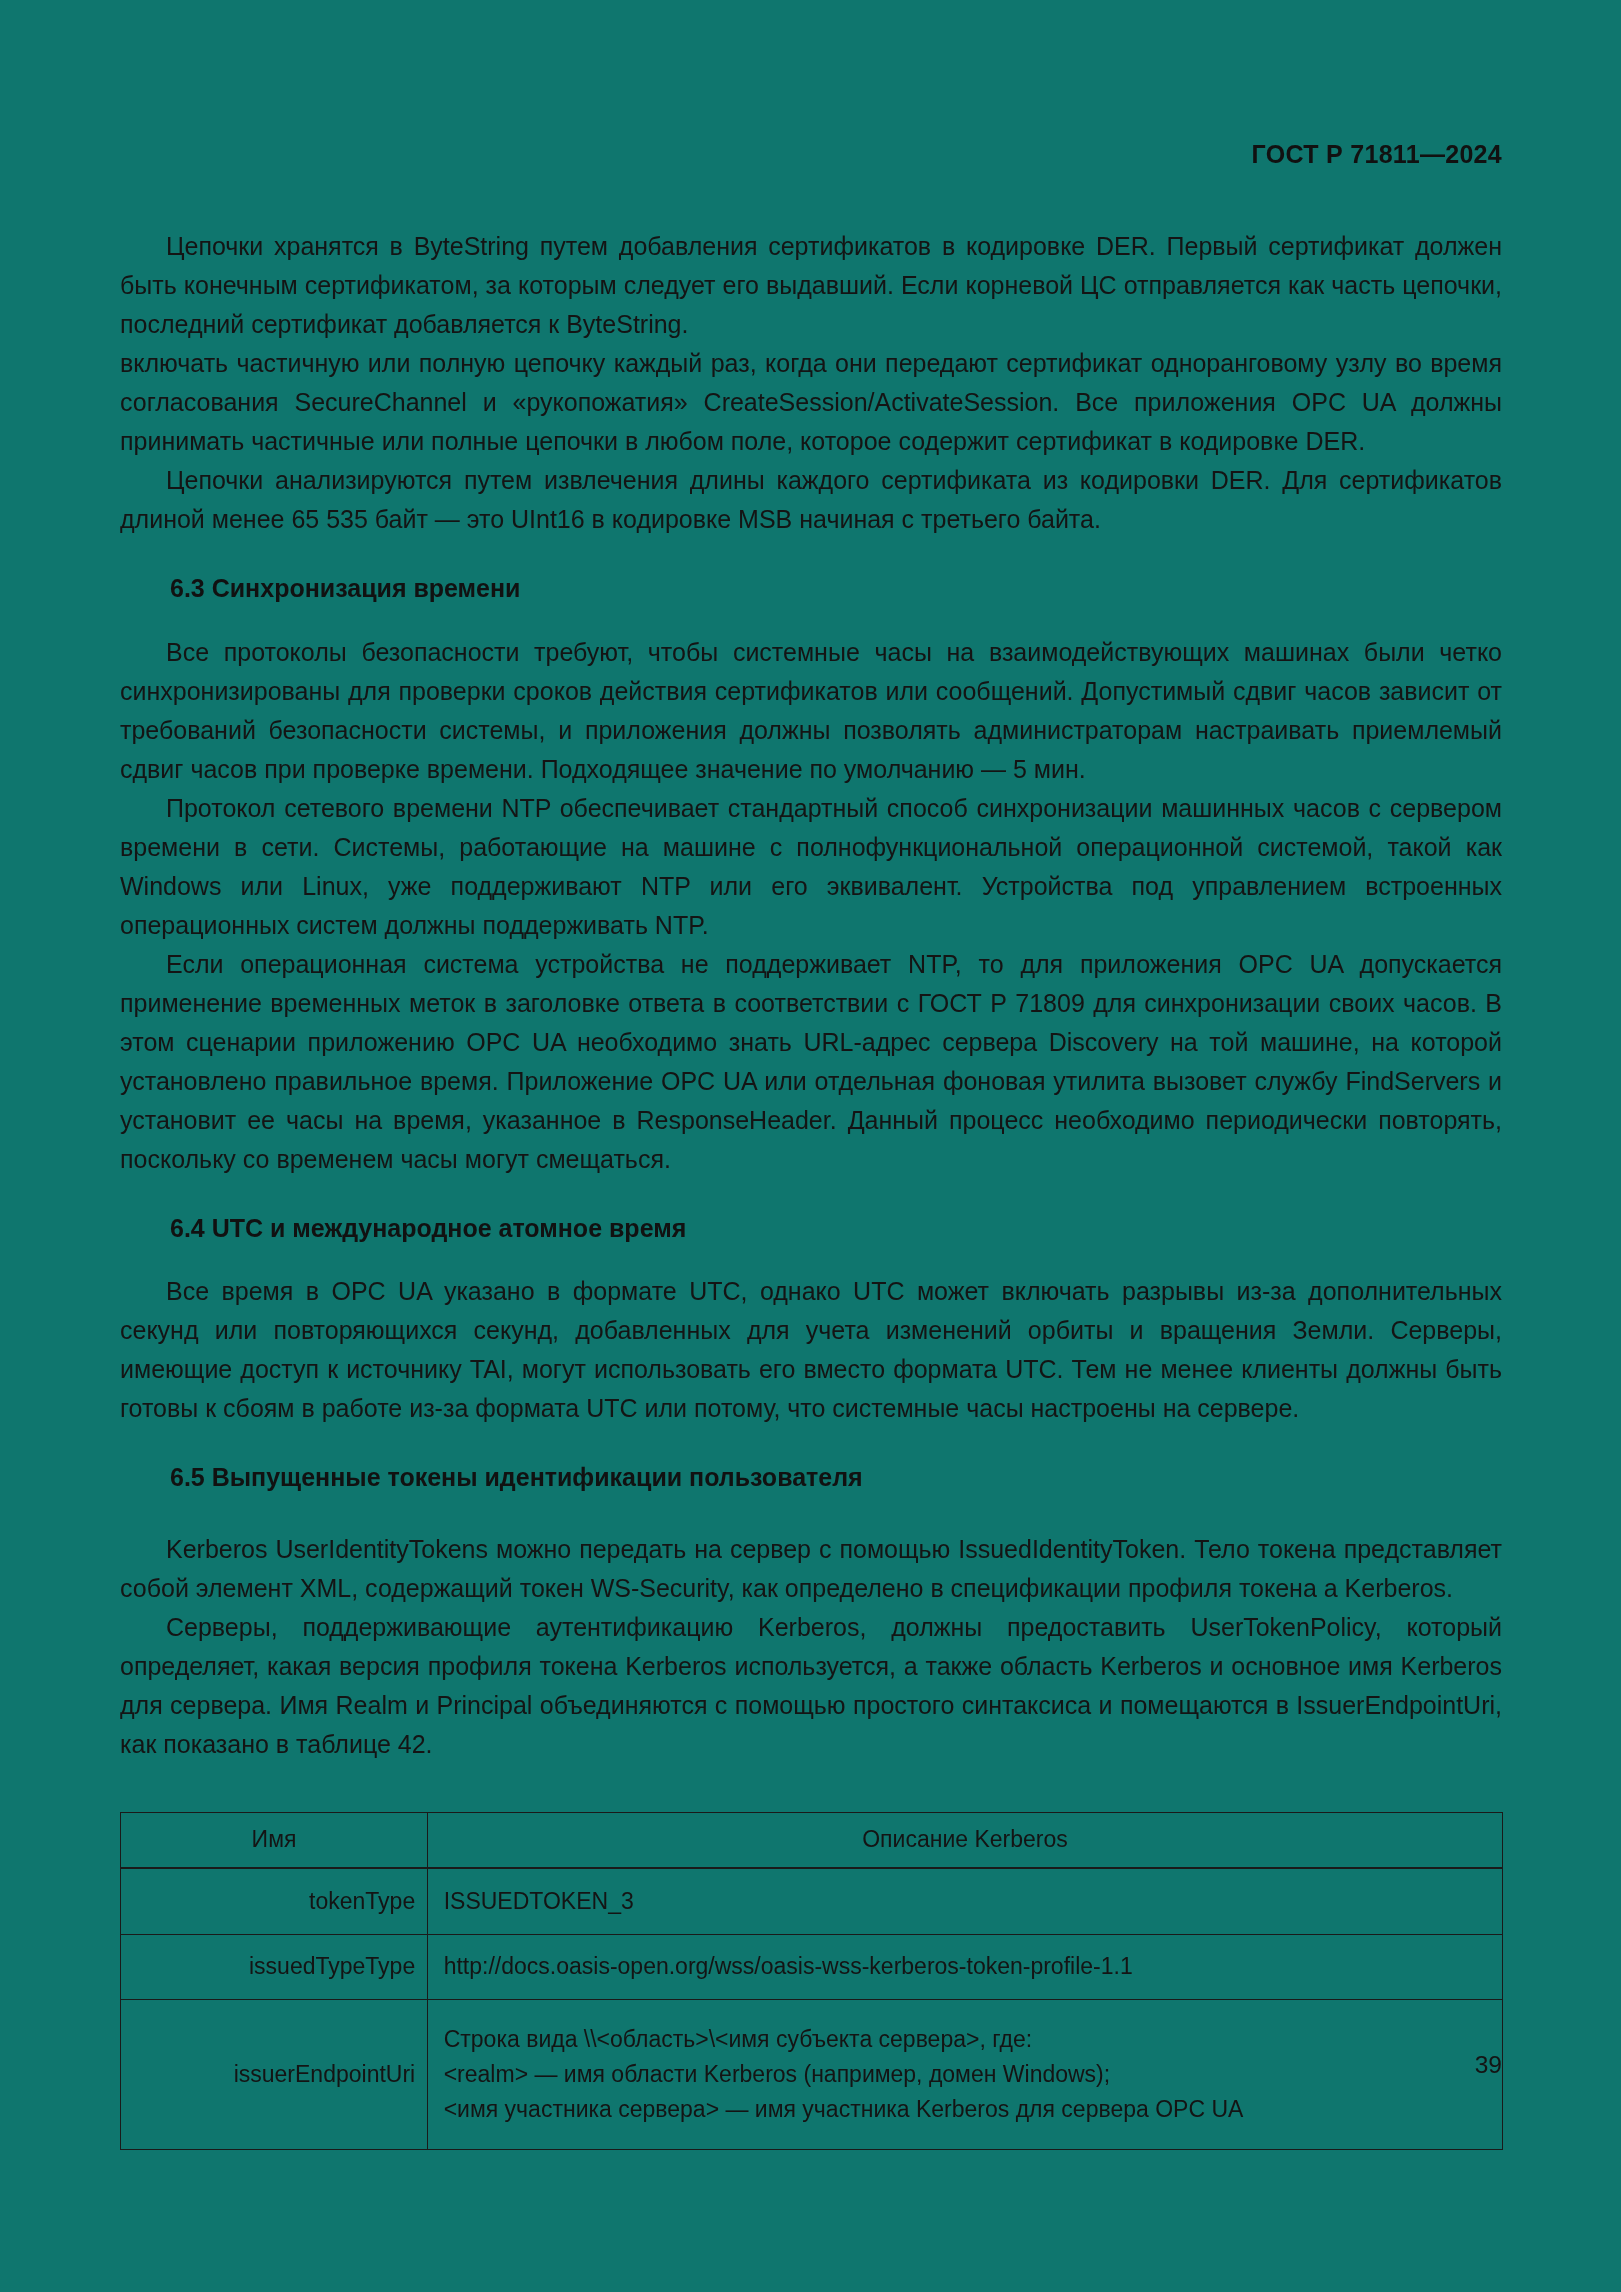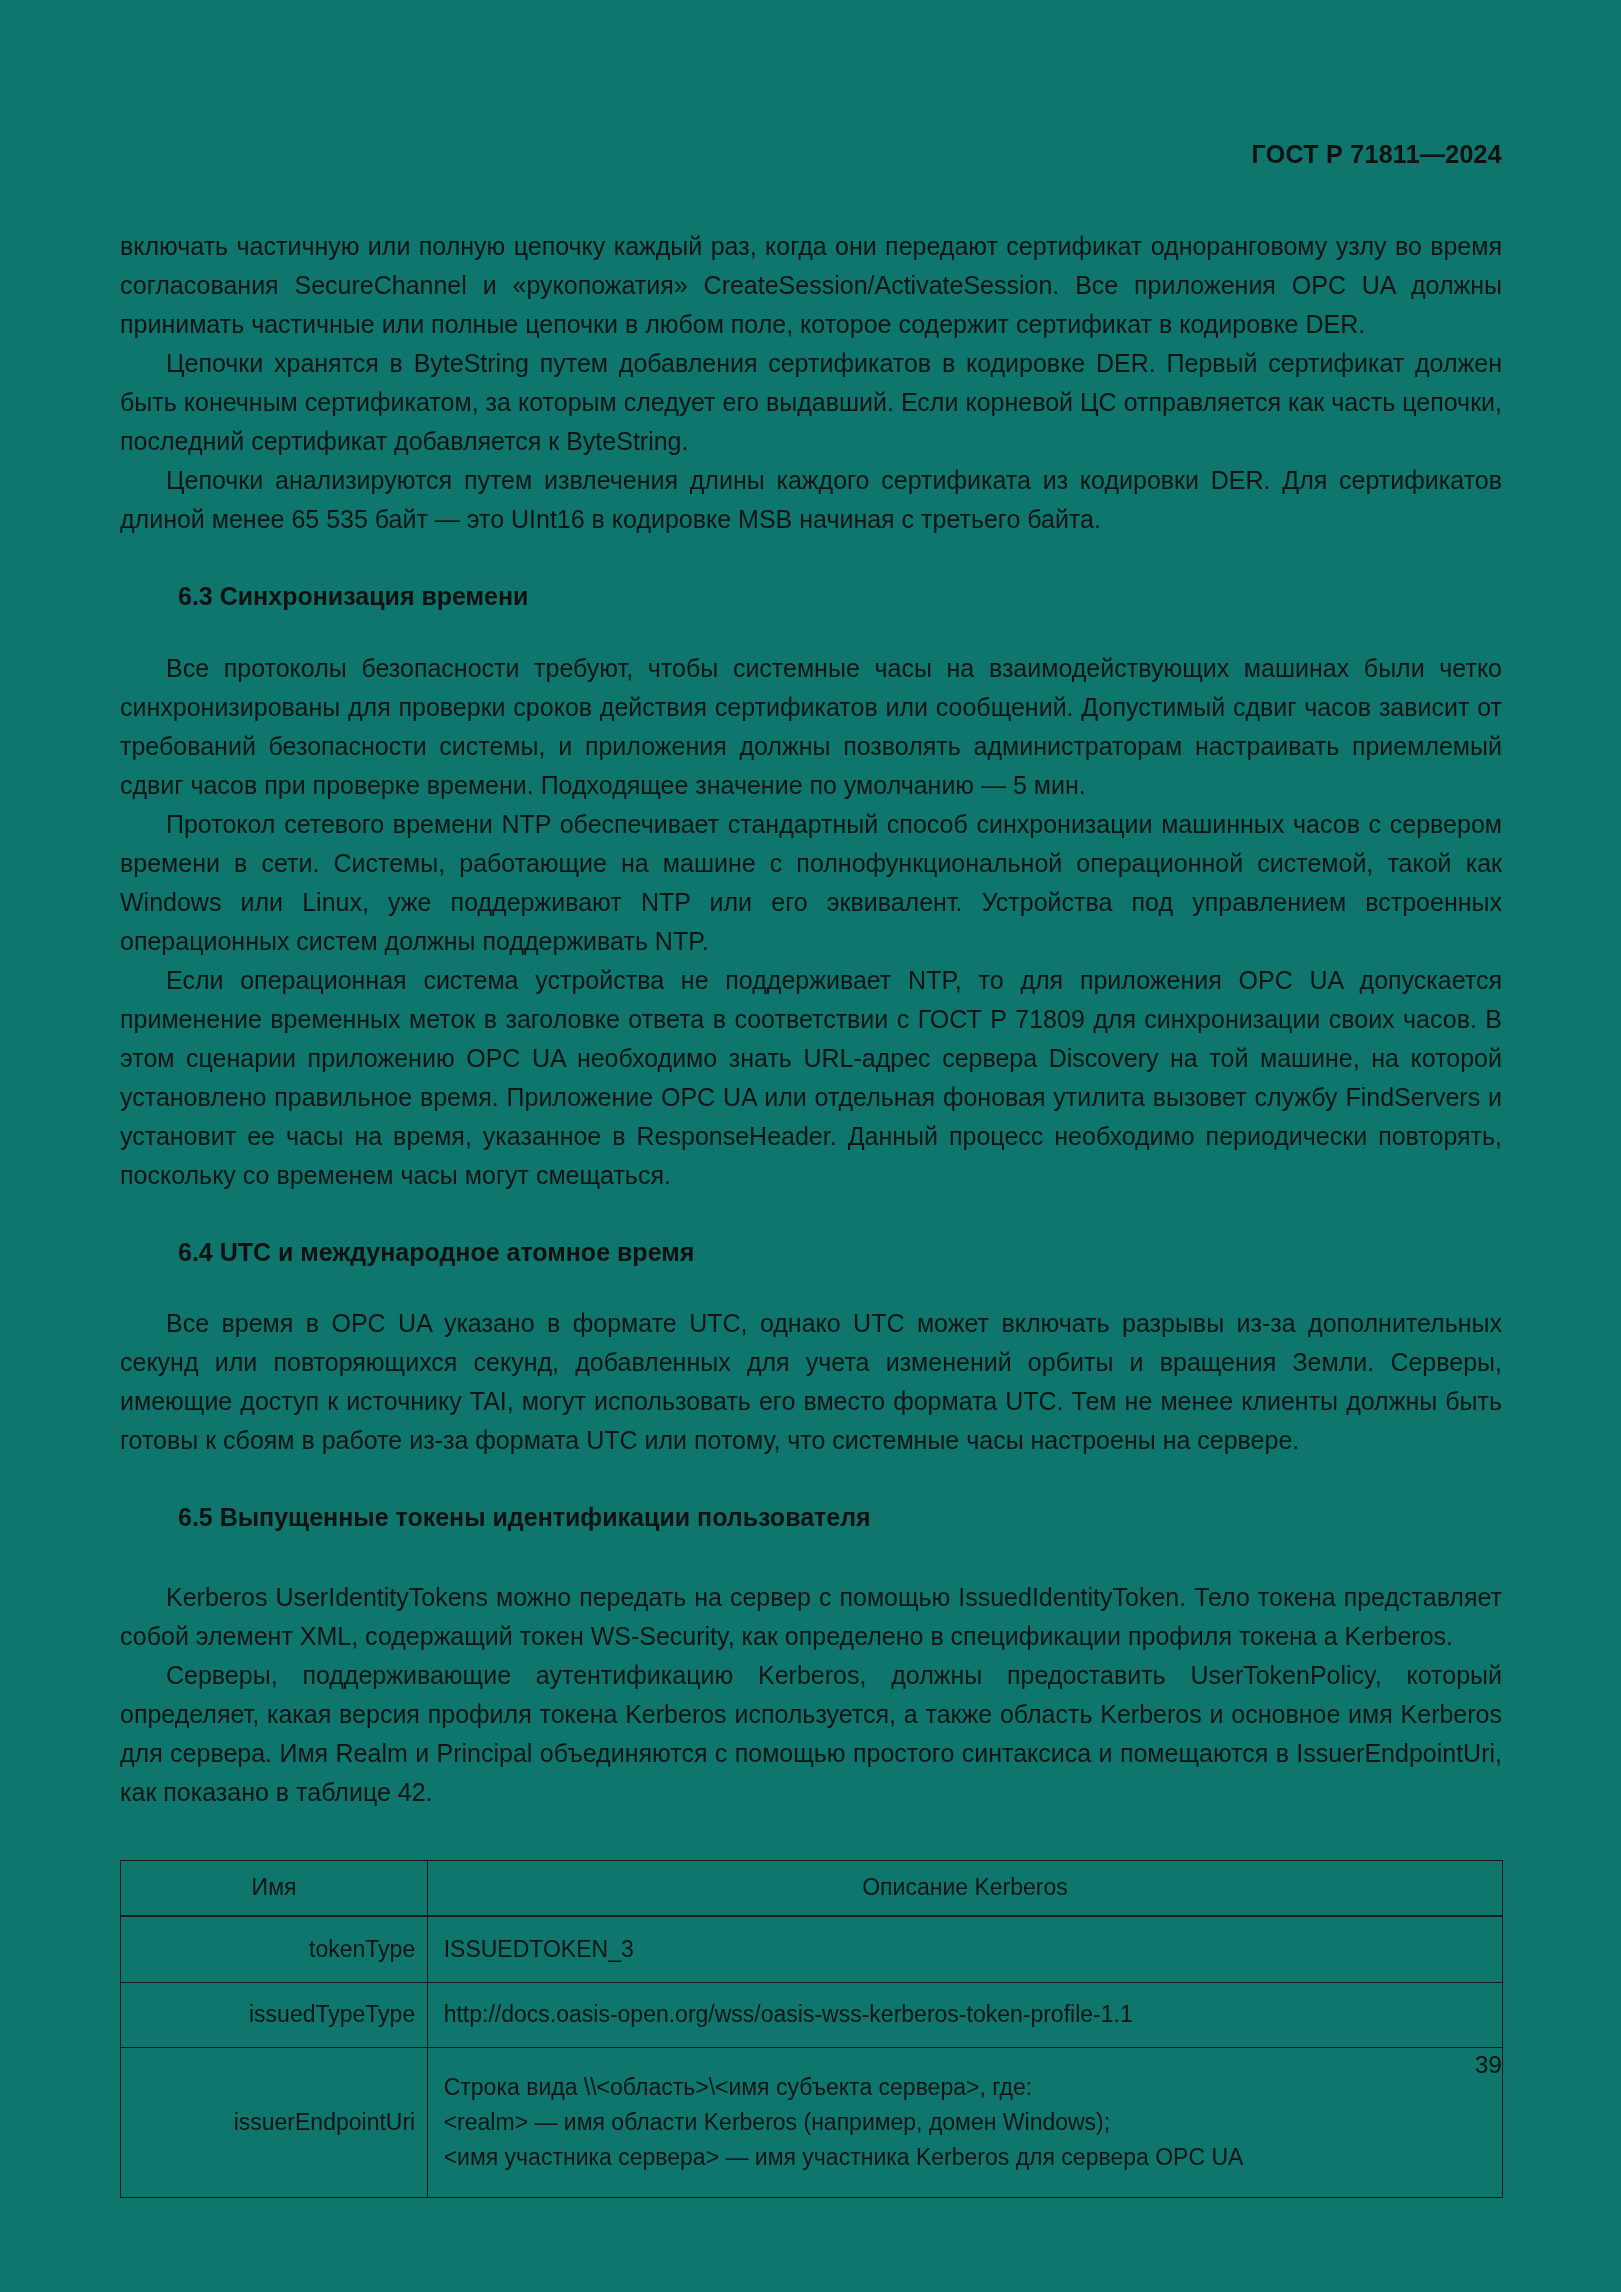--- a/index.html
+++ b/index.html
@@ -50,21 +50,21 @@
     hyphens: manual;
   }
   .para.indent { text-indent: 46px; }
   .para.noindent { text-indent: 0; }
 
   
   .h-sec {
     font-size: 25px;
     font-weight: bold;
     line-height: 33px;
-    margin: 12px;
+    margin: 4px;
     padding-left: 46px;
     color: #111111;
   }
   .h-sub {
     font-size: 25px;
     font-weight: bold;
     line-height: 33px;
     margin: 0;
     padding-left: 46px;
     color: #111111;
@@ -140,23 +140,23 @@
 </style>
 </head>
 <body>
 
 <div class="page">
 
   <div class="running-header">ГОСТ Р 71811—2024</div>
 
   <div class="content" style="top:227px; position:absolute;">
 
+    <p class="para indent">Цепочки хранятся в ByteString путем добавления сертификатов в кодировке DER. Первый сертификат должен быть конечным сертификатом, за которым следует его выдавший. Если корневой ЦС отправляется как часть цепочки, последний сертификат добавляется к ByteString.</p>
+
     <p class="para noindent">включать частичную или полную цепочку каждый раз, когда они передают сертификат одноранговому узлу во время согласования SecureChannel и «рукопожатия» CreateSession/ActivateSession. Все приложения OPC UA должны принимать частичные или полные цепочки в любом поле, которое содержит сертификат в кодировке DER.</p>
-
-    <p class="para indent">Цепочки хранятся в ByteString путем добавления сертификатов в кодировке DER. Первый сертификат должен быть конечным сертификатом, за которым следует его выдавший. Если корневой ЦС отправляется как часть цепочки, последний сертификат добавляется к ByteString.</p>
 
     <p class="para indent">Цепочки анализируются путем извлечения длины каждого сертификата из кодировки DER. Для сертификатов длиной менее 65 535 байт — это UInt16 в кодировке MSB начиная с третьего байта.</p>
 
     <div class="sp-before-head"></div>
     <h2 class="h-sec">6.3 Синхронизация времени</h2>
     <div class="sp-after-head"></div>
 
     <p class="para indent">Все протоколы безопасности требуют, чтобы системные часы на взаимодействующих машинах были четко синхронизированы для проверки сроков действия сертификатов или сообщений. Допустимый сдвиг часов зависит от требований безопасности системы, и приложения должны позволять администраторам настраивать приемлемый сдвиг часов при проверке времени. Подходящее значение по умолчанию — 5 мин.</p>
 
     <p class="para indent">Протокол сетевого времени NTP обеспечивает стандартный способ синхронизации машинных часов с сервером времени в сети. Системы, работающие на машине с полнофункциональной операционной системой, такой как Windows или Linux, уже поддерживают NTP или его эквивалент. Устройства под управлением встроенных операционных систем должны поддерживать NTP.</p>

